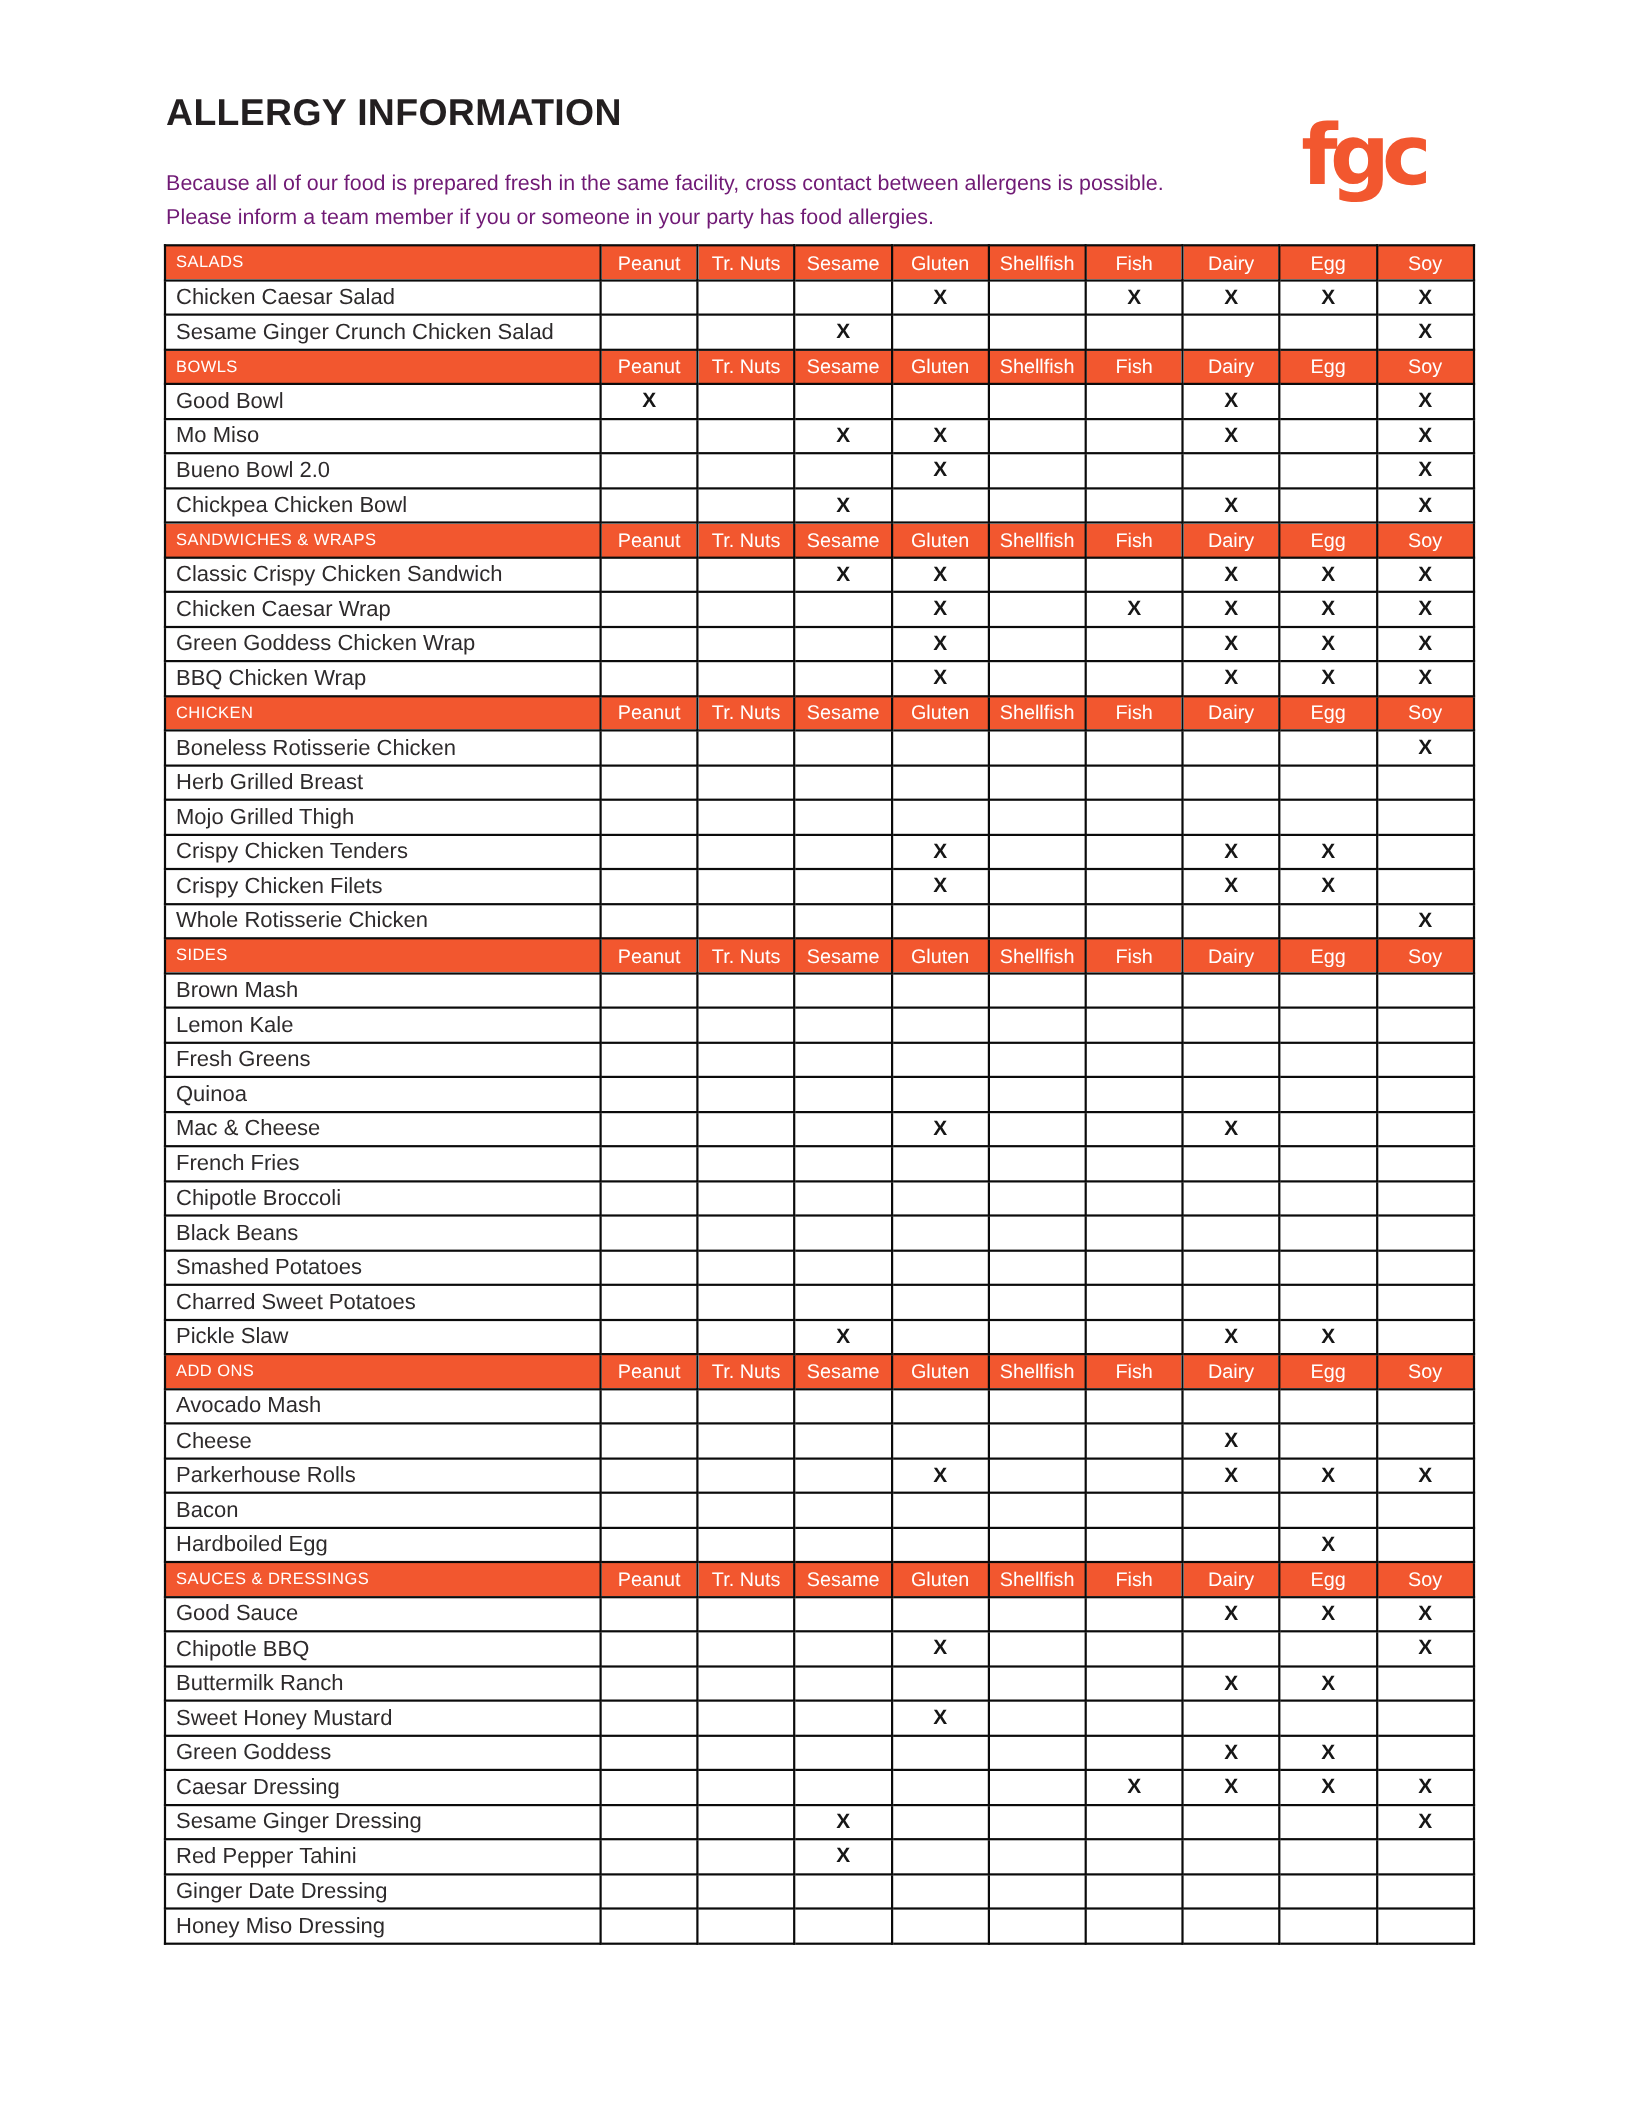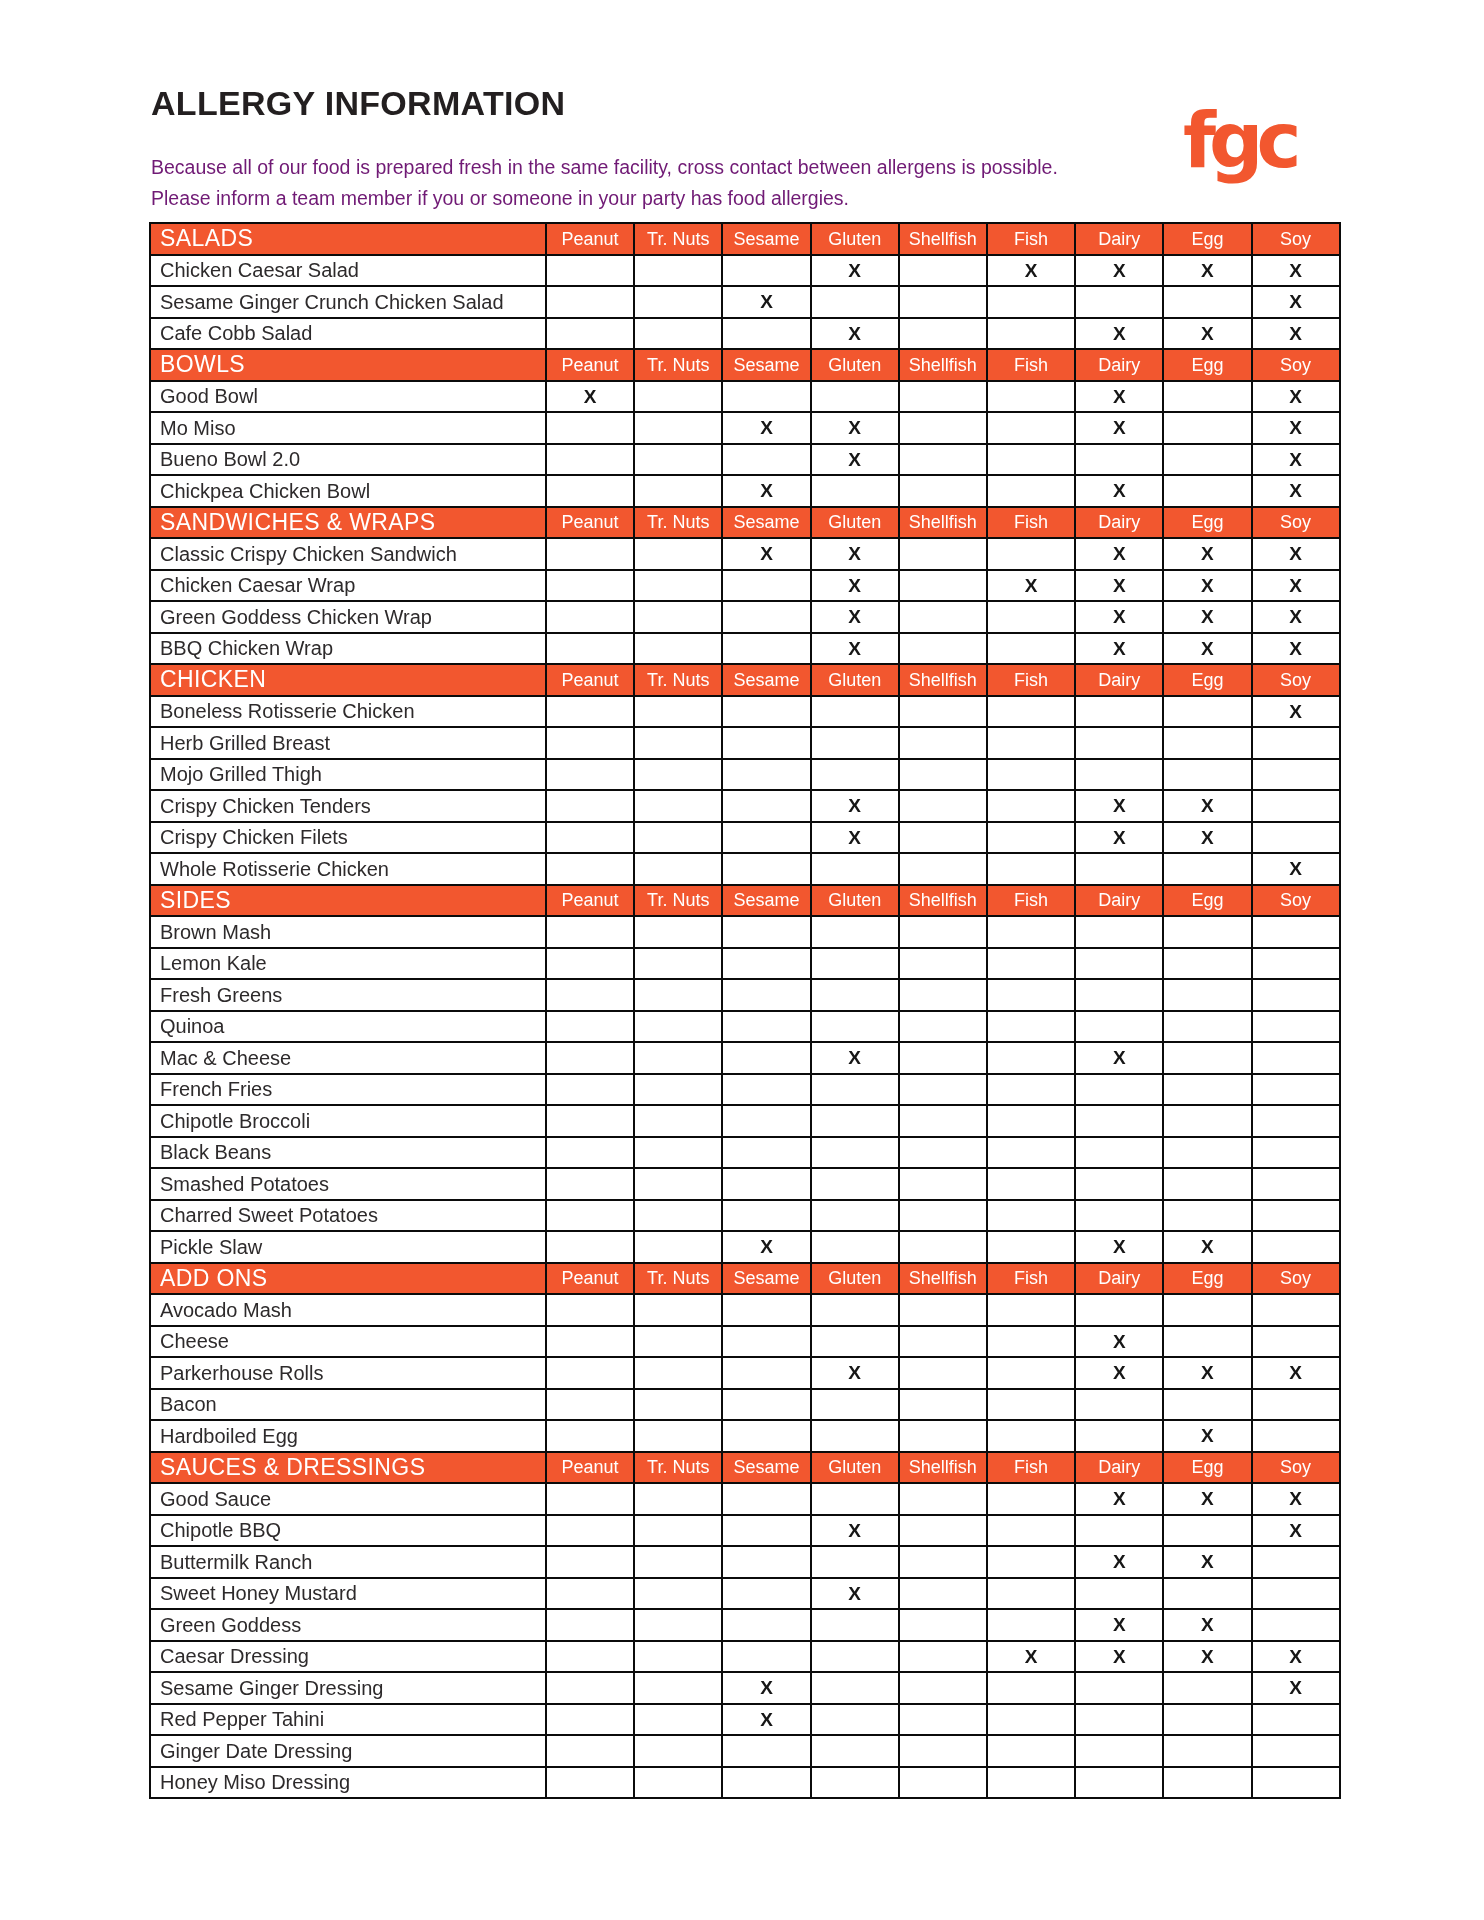--- a/index.html
+++ b/index.html
@@ -61,21 +61,21 @@
     overflow: hidden;
     white-space: nowrap;
   }
   .allergy-table col.name-col   { width: 396px; }
   .allergy-table col.allergen-col { width: 88.2px; }
   .section-cell {
     background: #f2572f;
     color: #ffffff;
     text-align: left;
     padding-left: 9px !important;
-    font-size: 23px;
+    font-size: 15px;
     letter-spacing: 0.4px;
   }
   .allergen-head {
     background: #f2572f;
     color: #ffffff;
     text-align: center;
     font-size: 18px;
   }
   .item-cell {
     text-align: left;
@@ -145,32 +145,20 @@
           <td class="mark-cell"></td>
           <td class="mark-cell">X</td>
           <td class="mark-cell"></td>
           <td class="mark-cell"></td>
           <td class="mark-cell"></td>
           <td class="mark-cell"></td>
           <td class="mark-cell"></td>
           <td class="mark-cell">X</td>
         </tr>
         <tr>
-          <td class="item-cell">Cafe Cobb Salad</td>
-          <td class="mark-cell"></td>
-          <td class="mark-cell"></td>
-          <td class="mark-cell"></td>
-          <td class="mark-cell">X</td>
-          <td class="mark-cell"></td>
-          <td class="mark-cell"></td>
-          <td class="mark-cell">X</td>
-          <td class="mark-cell">X</td>
-          <td class="mark-cell">X</td>
-        </tr>
-        <tr>
           <td class="section-cell">BOWLS</td>
           <td class="allergen-head">Peanut</td>
           <td class="allergen-head">Tr. Nuts</td>
           <td class="allergen-head">Sesame</td>
           <td class="allergen-head">Gluten</td>
           <td class="allergen-head">Shellfish</td>
           <td class="allergen-head">Fish</td>
           <td class="allergen-head">Dairy</td>
           <td class="allergen-head">Egg</td>
           <td class="allergen-head">Soy</td>

